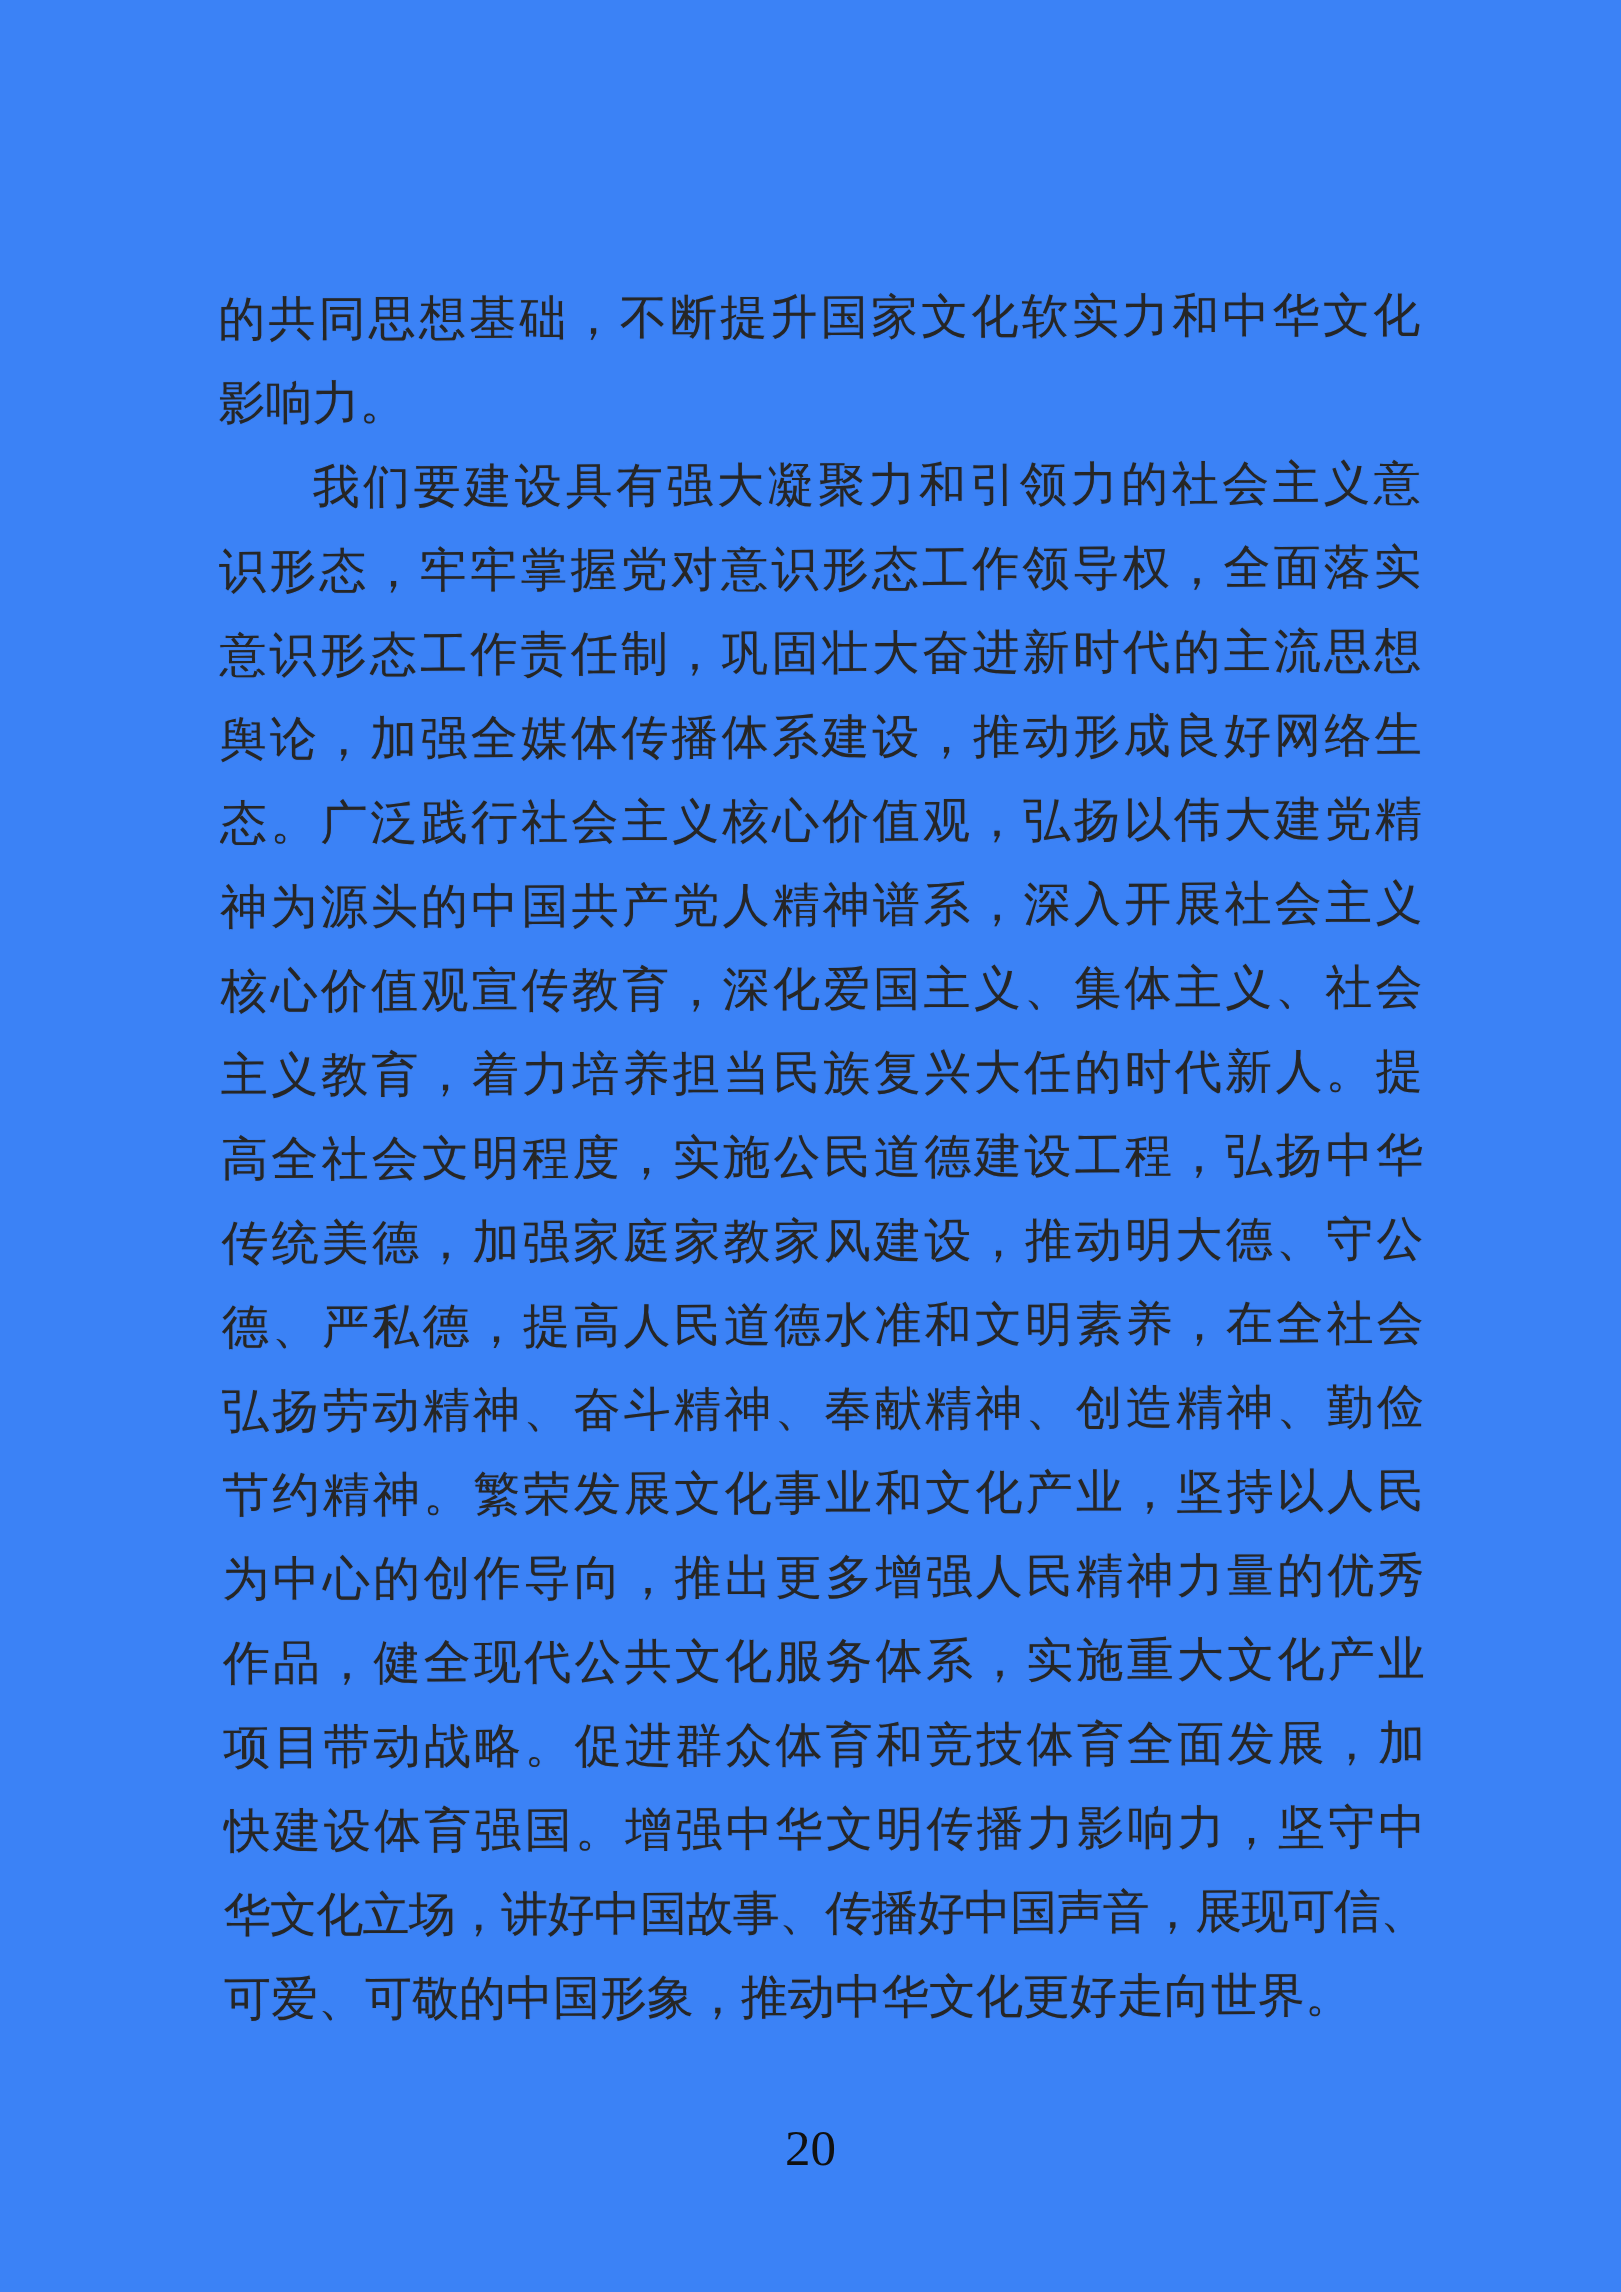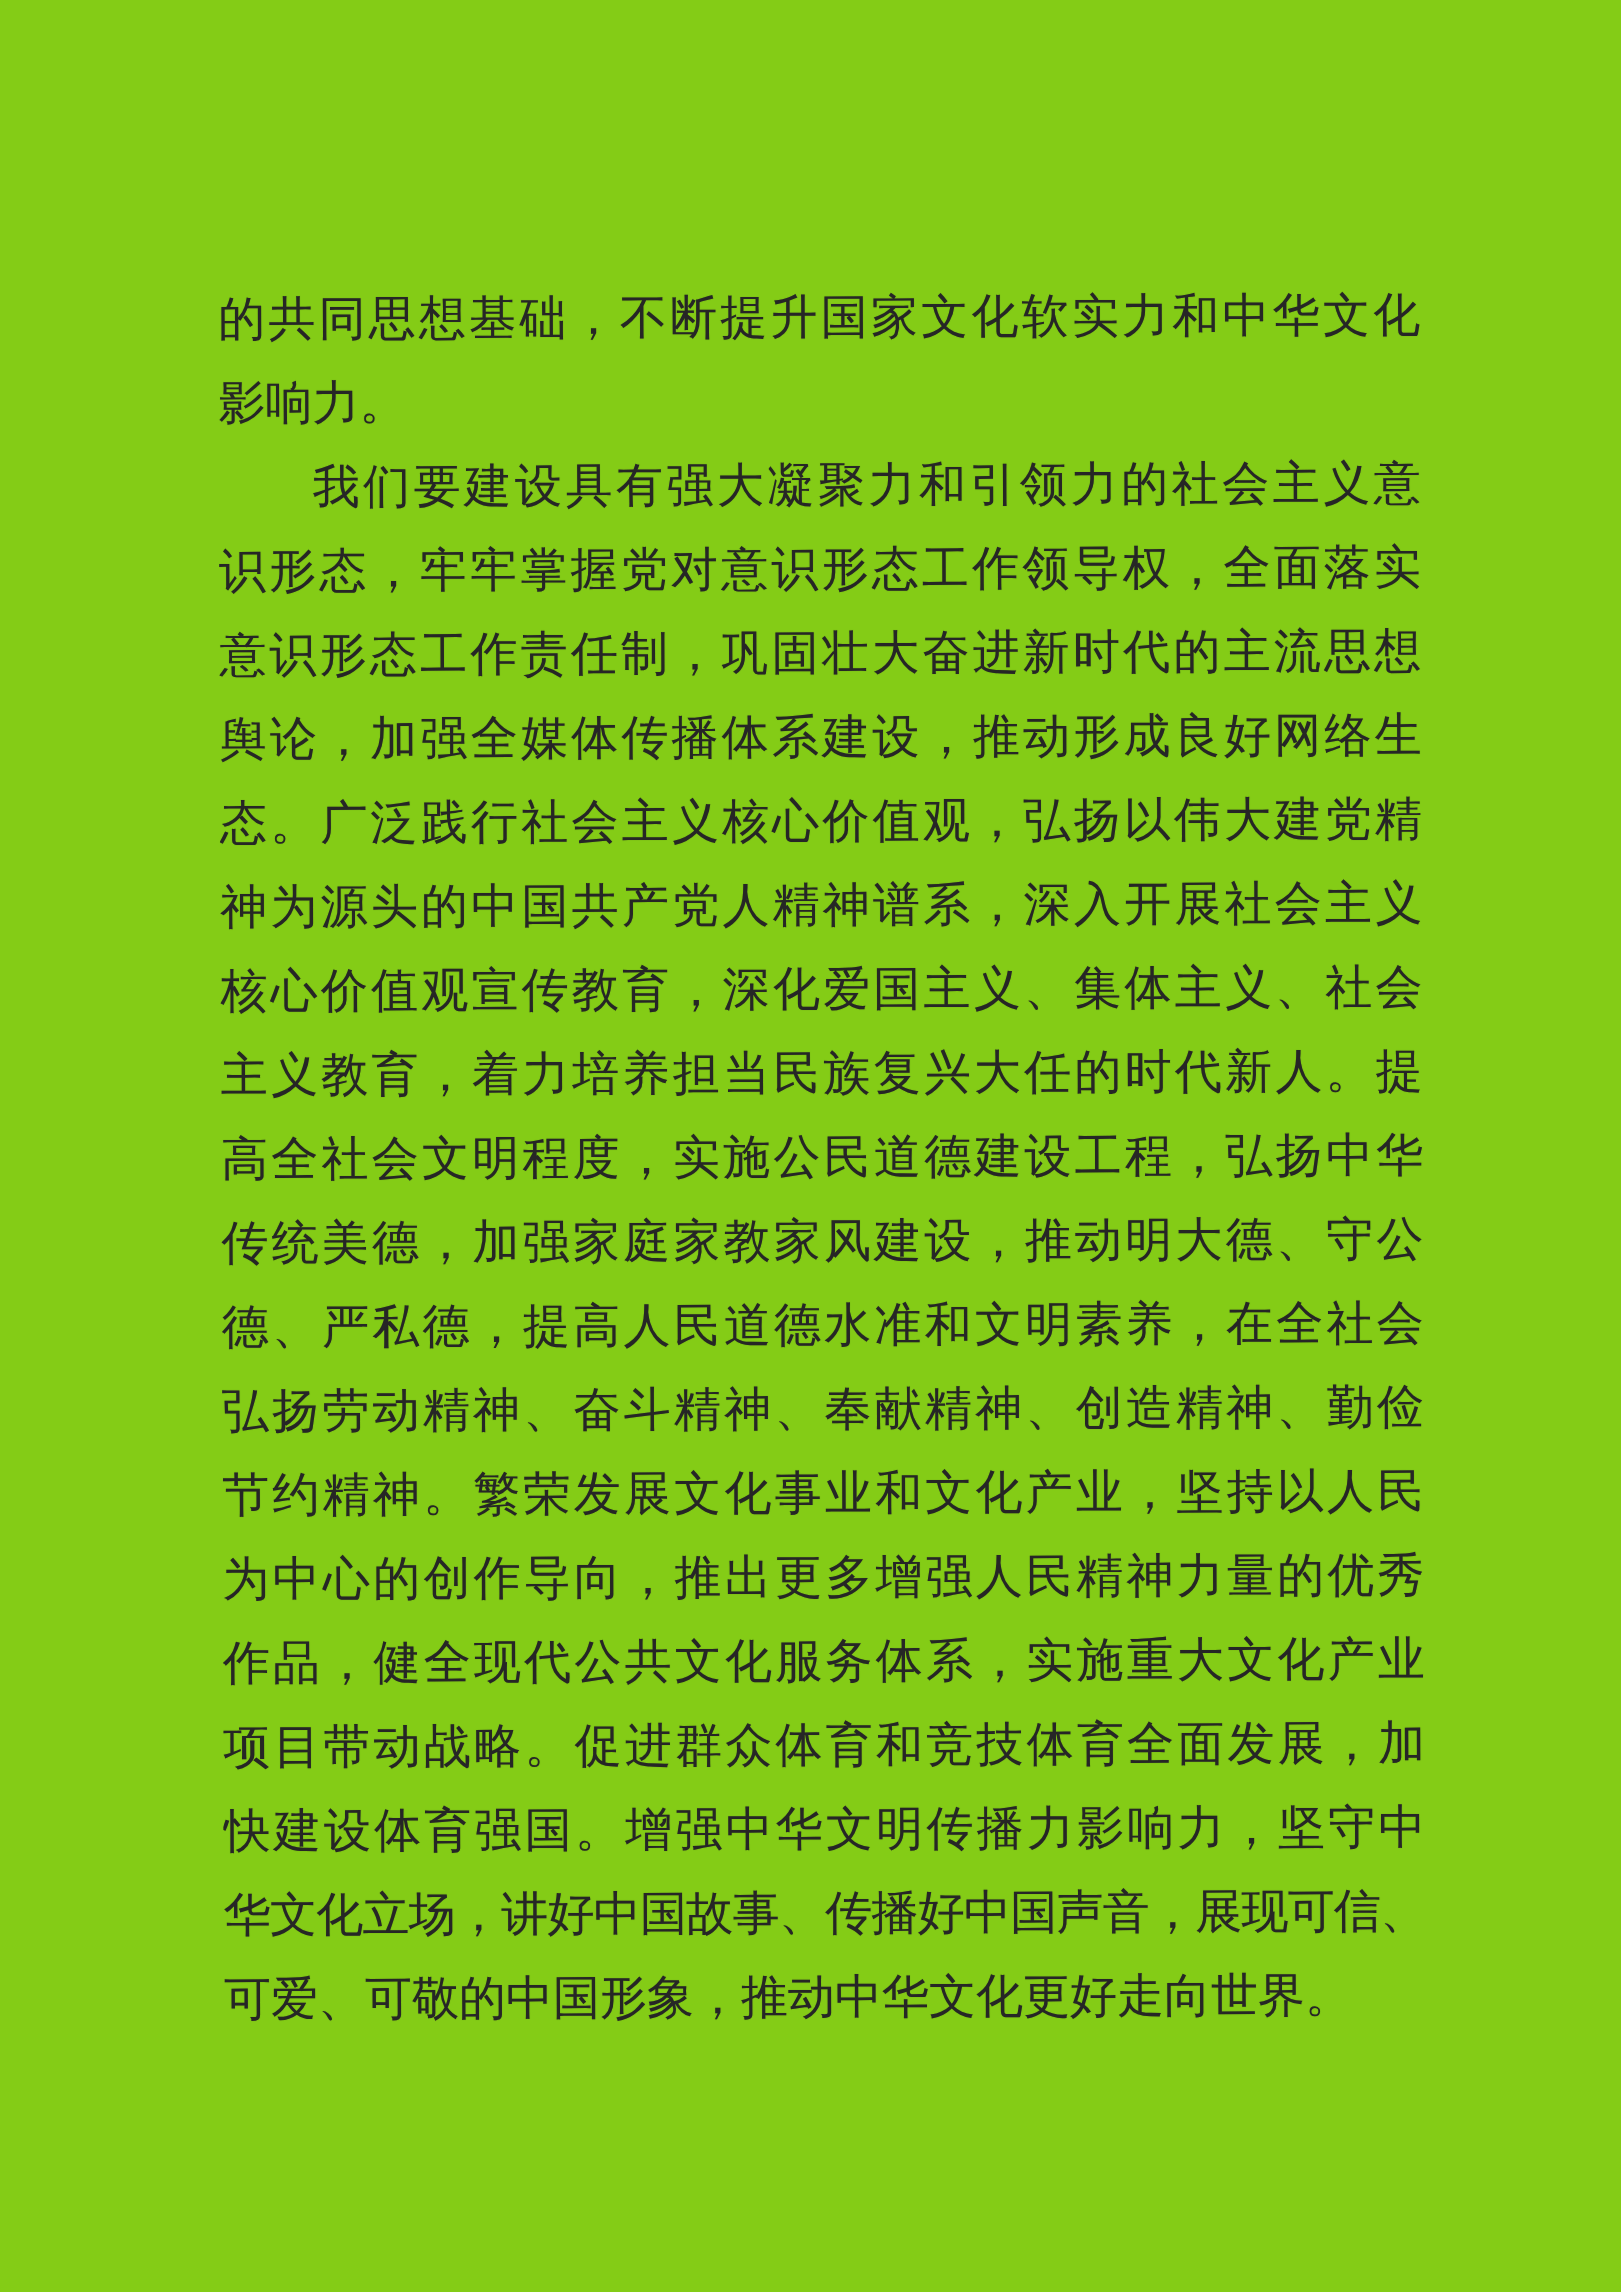--- a/index.html
+++ b/index.html
@@ -5,21 +5,21 @@
   html, body {
     margin: 0;
     padding: 0;
     background: #e8e8e8;
   }
   .page {
     position: relative;
     width: 1621px;
     height: 2293px;
     margin: 0 auto;
-    background: #84cc16;
+    background: #3b82f6;
     overflow: hidden;
     font-family: "Liberation Serif", "DejaVu Serif", serif;
   }
   .text-block {
     position: absolute;
     left: 218px;
     top: 277px;
     width: 1202px;
     transform: rotate(-0.2deg);
     transform-origin: left top;
@@ -78,14 +78,15 @@
     <div class="line">德、严私德，提高人民道德水准和文明素养，在全社会</div>
     <div class="line">弘扬劳动精神、奋斗精神、奉献精神、创造精神、勤俭</div>
     <div class="line">节约精神。繁荣发展文化事业和文化产业，坚持以人民</div>
     <div class="line">为中心的创作导向，推出更多增强人民精神力量的优秀</div>
     <div class="line">作品，健全现代公共文化服务体系，实施重大文化产业</div>
     <div class="line">项目带动战略。促进群众体育和竞技体育全面发展，加</div>
     <div class="line">快建设体育强国。增强中华文明传播力影响力，坚守中</div>
     <div class="line tight">华文化立场，讲好中国故事、传播好中国声音，展现可信、</div>
     <div class="line par-end">可爱、可敬的中国形象，推动中华文化更好走向世界。</div>
   </div>
+  <div class="page-number">20</div>
 </div>
 
 
 </body></html>

